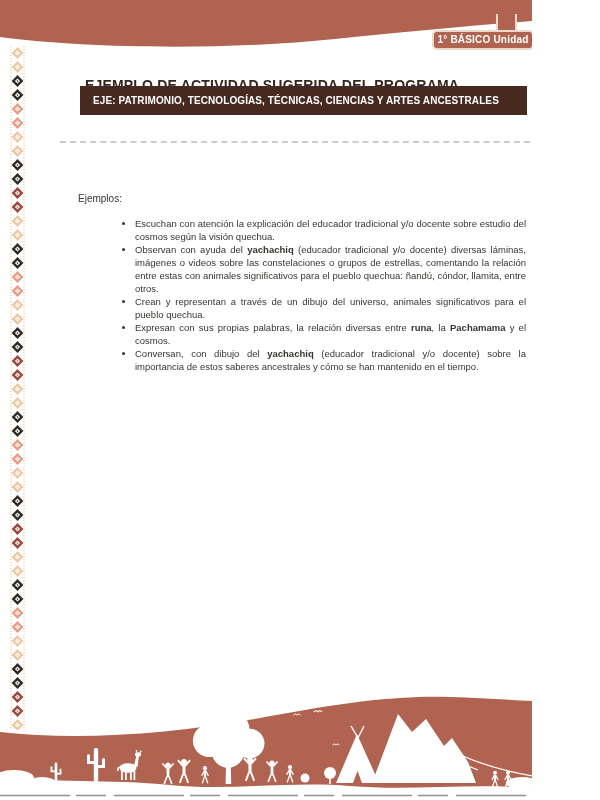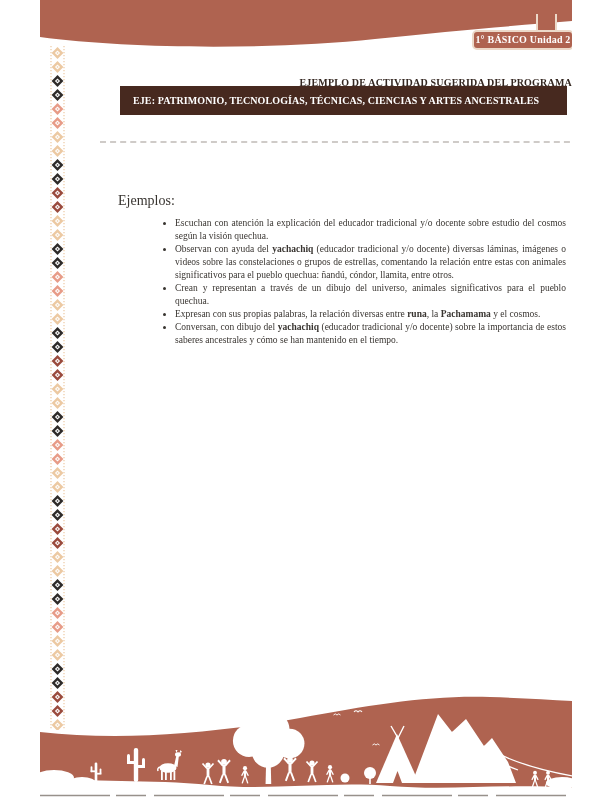--- a/index.html
+++ b/index.html
@@ -1,40 +1,40 @@
 <!DOCTYPE html>
 <html style="--band: #af6350; --ejebar: #47291f; --accent: #e4a43c; --ink: #332620; --body: #383430; --dash: #cfcbc8; --badgeborder: #ecd9c9; --peach: #ecc9a2; --salmon: #e79b87; --motifdark: #2e2a28; --maroon: #9a4a3c; --groundline: #97918b;"><head>
 <meta charset="utf-8">
 <style>
   html,body{margin:0;padding:0;background:#fff;}
   .page{position:relative;width:532px;height:800px;background:#fff;overflow:hidden;
-        font-family:Liberation Serif, serif;margin-left:40px;}
+        font-family:Liberation Sans, sans-serif;}
   .band{position:absolute;top:0;left:0;display:block;}
   .connector{position:absolute;left:496px;top:14px;width:21px;height:20px;box-sizing:border-box;
         background:var(--band,#af6350);
         border-left:2px solid var(--badgeborder,#ecd9c9);
         border-right:2px solid var(--badgeborder,#ecd9c9);}
   .badge{position:absolute;left:432px;top:30px;width:102px;height:20px;box-sizing:border-box;
         background:var(--band,#af6350);border:2px solid var(--badgeborder,#ecd9c9);
         border-radius:5px;color:#fff;font-size:10px;font-weight:bold;text-align:center;
         line-height:15px;letter-spacing:.2px;}
   .strip{position:absolute;display:block;}
   .strip-left{left:10px;top:46px;}
   .strip-right{left:572px;top:28px;}
-  .title{position:absolute;left:12px;right:0;top:77px;margin:0;text-align:right;
-        font-size:10px;font-weight:bold;color:var(--ink,#332620);letter-spacing:.2px;}
+  .title{position:absolute;left:12px;right:0;top:77px;margin:0;text-align:center;
+        font-size:14px;font-weight:bold;color:var(--ink,#332620);letter-spacing:.2px;}
   .ejebar{position:absolute;left:80px;top:86px;width:447px;height:29px;box-sizing:border-box;
         background:var(--ejebar,#47291f);color:#fff;font-size:10px;font-weight:bold;
         line-height:29px;padding-left:13px;white-space:nowrap;letter-spacing:.1px;}
   .dashline{position:absolute;left:60px;top:141px;width:480px;height:0;
         border-top:2px dashed var(--dash,#cfcbc8);}
   .activity{position:absolute;left:78px;top:163px;width:450px;margin:0;
         font-size:9.5px;line-height:14px;color:var(--body,#383430);}
   .activity .accent{color:var(--accent,#e4a43c);font-weight:bold;}
-  .ejemplos{position:absolute;left:78px;top:193px;margin:0;font-size:14px;
+  .ejemplos{position:absolute;left:78px;top:193px;margin:0;font-size:10px;
         color:var(--body,#383430);}
   .bullets{position:absolute;left:78px;top:217px;width:448px;margin:0;
         padding:0 0 0 57px;box-sizing:border-box;list-style:disc;}
   .bullets li{font-size:9.5px;line-height:13px;color:var(--body,#383430);
         text-align:justify;margin:0;}
   .landscape{position:absolute;left:0;top:688px;display:block;}
   b{font-weight:bold;}
 </style>
 </head>
 <body>

